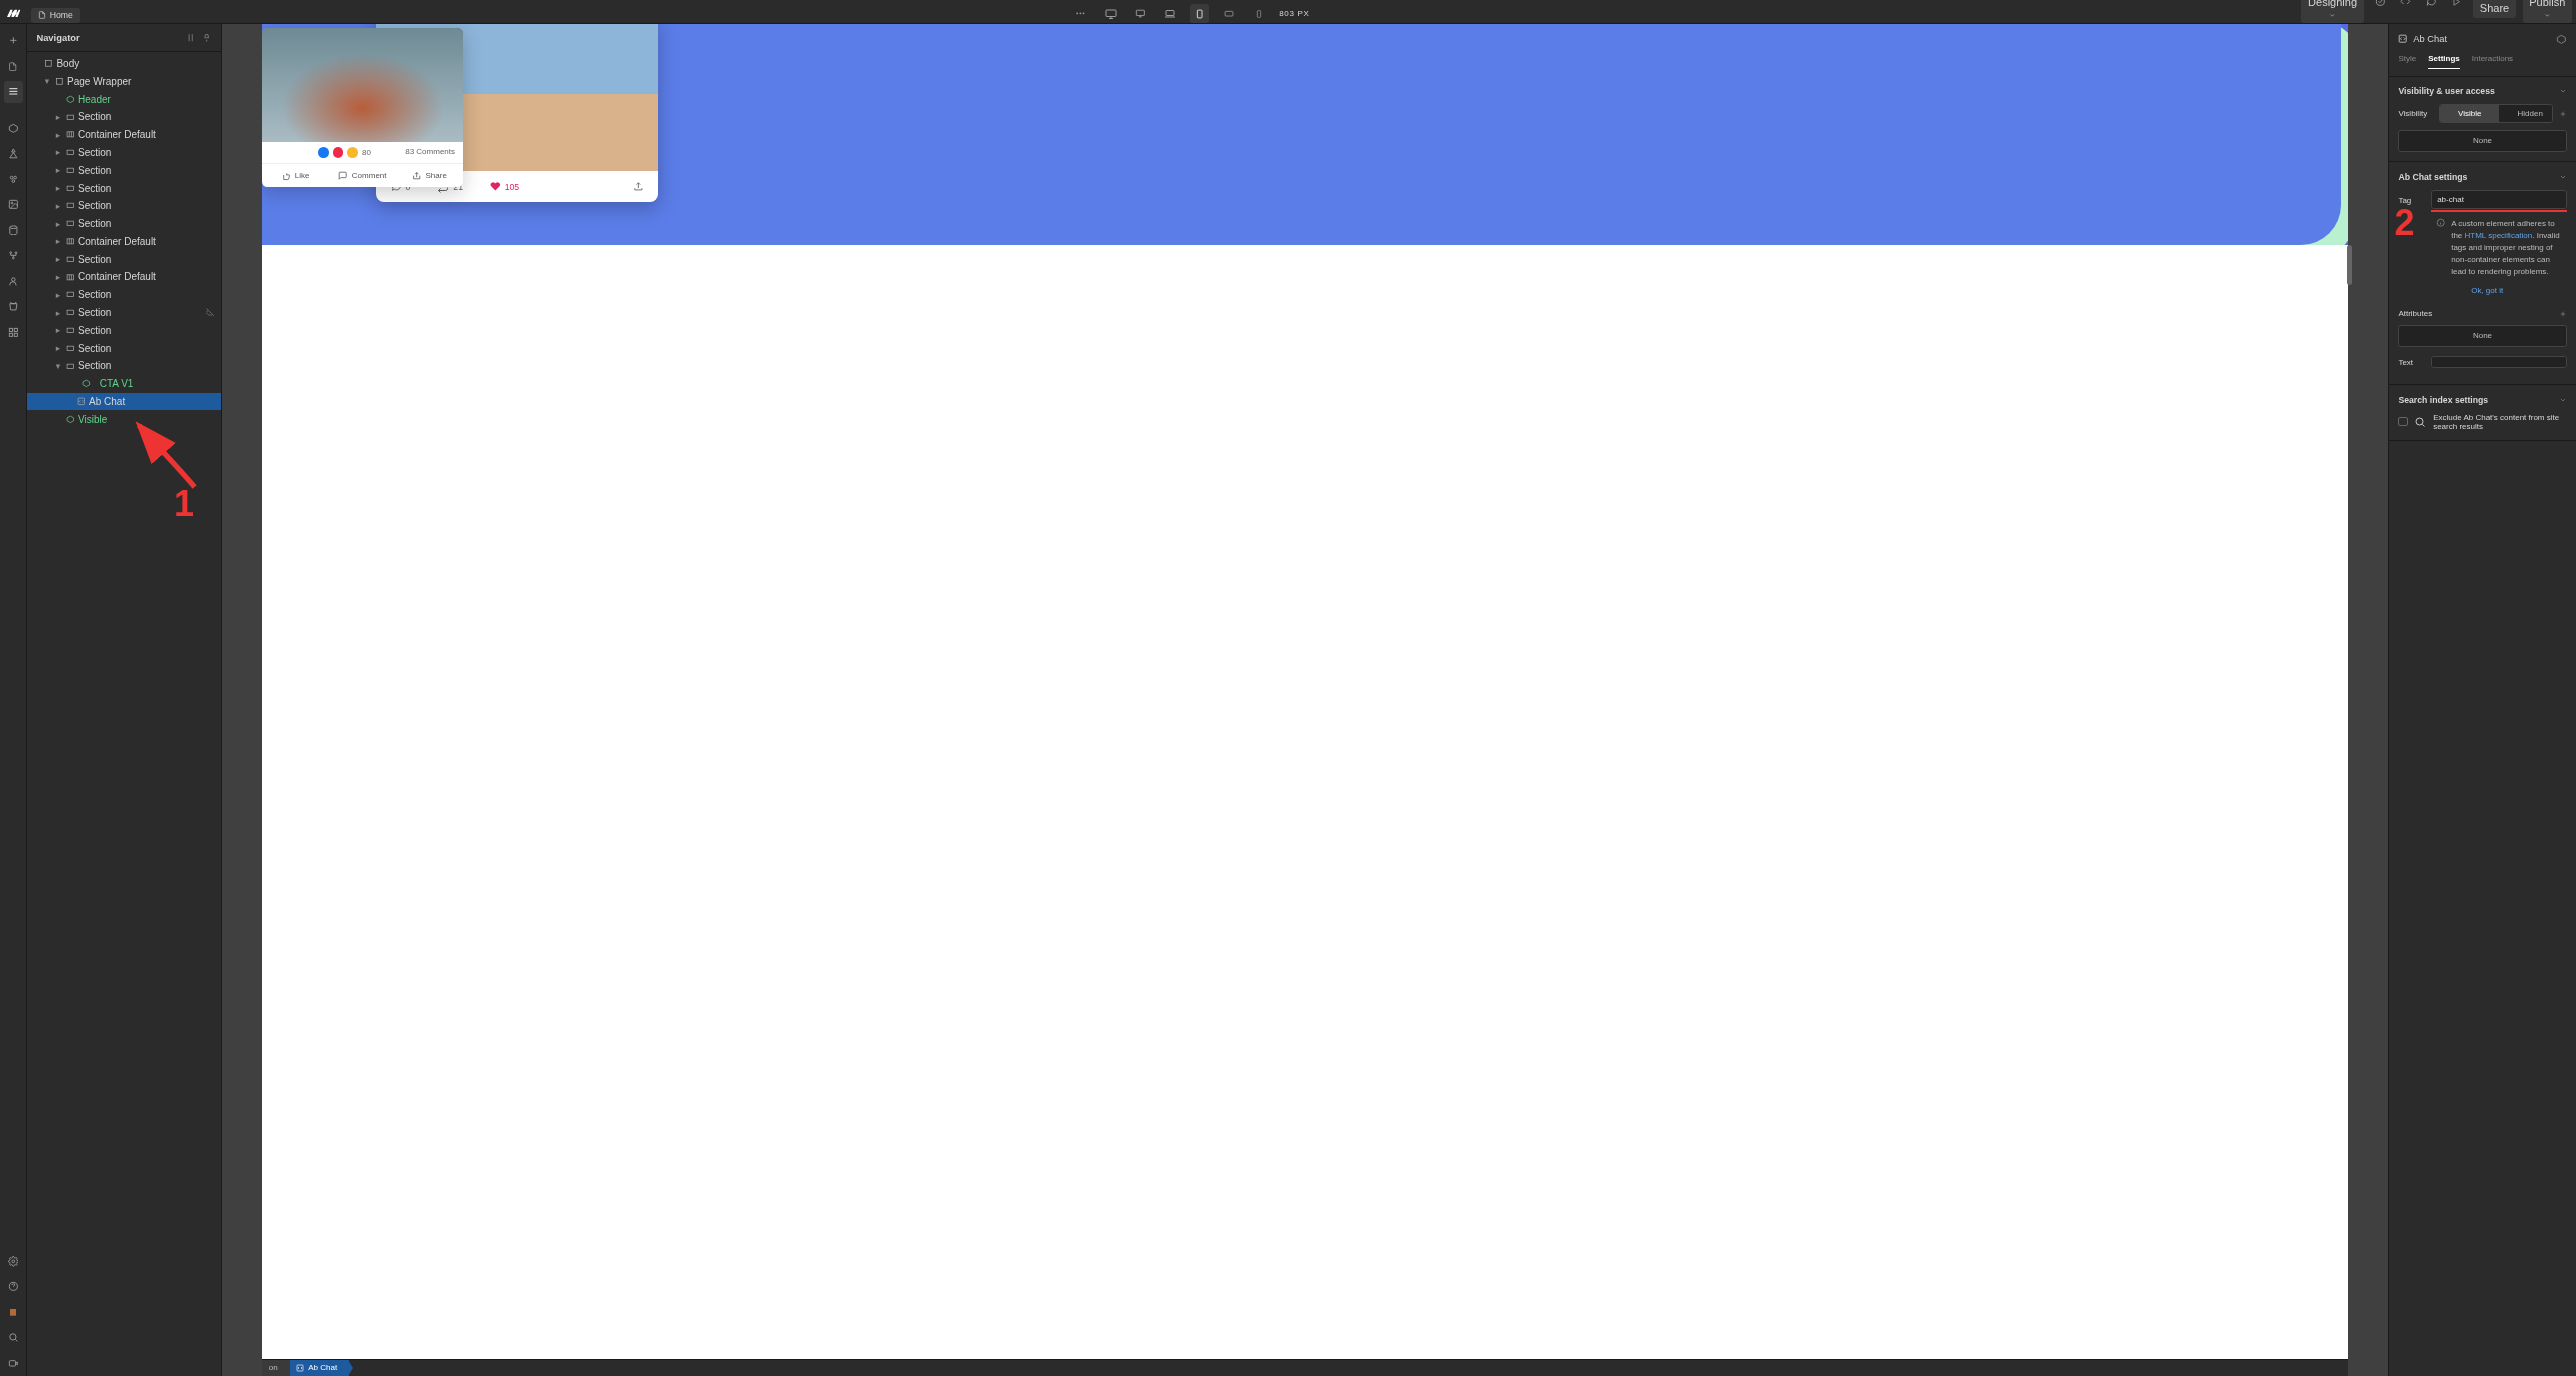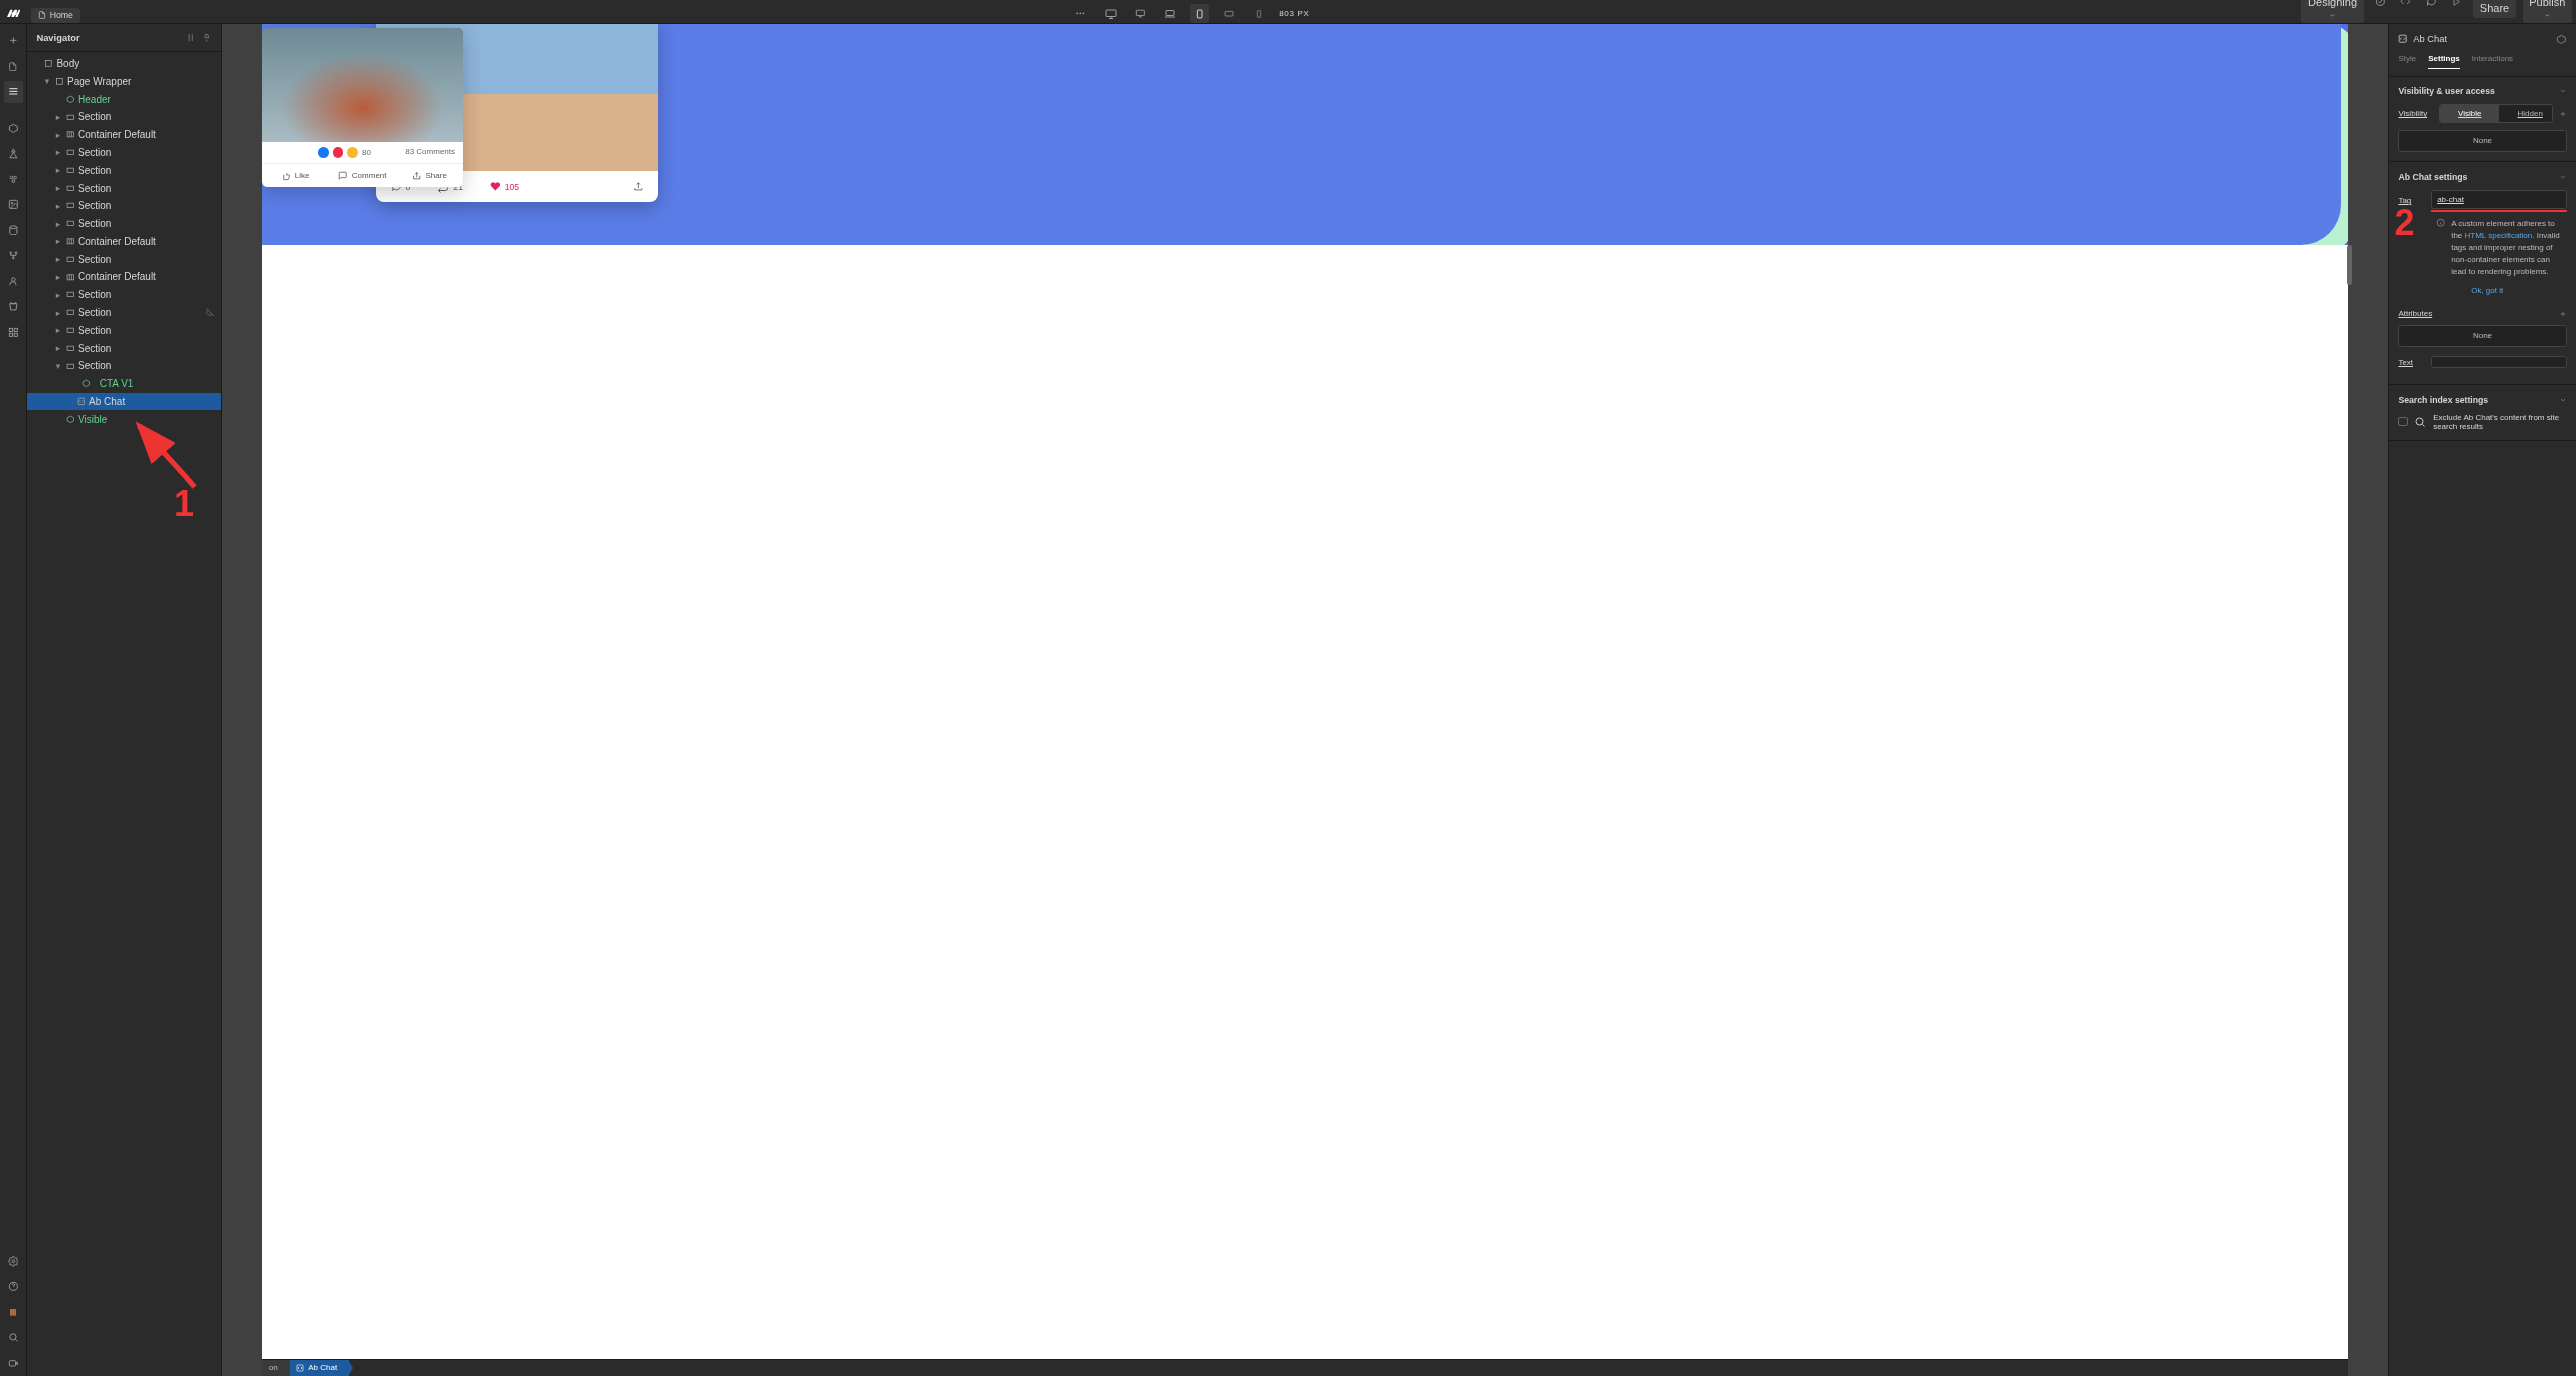--- a/index.html
+++ b/index.html
@@ -215,21 +215,21 @@
   display:flex; flex-direction:column;
   font-size:8px;
 }
 .rp-head { padding: 9.4px; display:flex; justify-content:space-between; align-items:center; }
 .rp-head .left{display:flex;gap:5.4px;align-items:center;}
 .rp-tabs { display:flex; gap:12px; padding: 0 9.4px 6.7px; border-bottom:0.7px solid #1a1a1a; }
 .rp-tab { color:#888; padding-bottom:5.4px; }
 .rp-tab.active { color:#fff; border-bottom:1.3px solid #fff; font-weight:600; }
 .rp-section { border-bottom:0.7px solid #1a1a1a; padding: 9.4px; }
 .rp-sec-head { display:flex; justify-content:space-between; align-items:center; font-weight:600; font-size:8.7px; margin-bottom:8px; }
-.rp-row { display:flex; align-items:center; gap:5.4px; margin-bottom:6.7px;text-decoration:underline; }
+.rp-row { display:flex; align-items:center; gap:5.4px; margin-bottom:6.7px; }
 .seg { display:flex; background:#222; border:0.7px solid #444; border-radius:2.7px; overflow:hidden; }
 .seg .seg-item { padding:4px 18px; color:#bbb; }
 .seg .seg-item.active { background:#444; color:#fff; }
 .full-btn { width:100%; background:#222; border:0.7px solid #444; padding:5.4px; text-align:center; border-radius:2.7px; color:#bbb; }
 .text-input { flex:1; background:#222; border:0.7px solid #444; border-radius:2.7px; padding:4px 5.4px; color:#ddd; }
 .tag-underline{height:2px;background:#e33;margin-top:1.3px;}
 .info-box { display:flex; gap:5.4px; margin-top:6.7px; font-size:8px; color:#bbb; line-height:1.5;}
 .info-box .icon{flex:0 0 auto;}
 .info-box .link{color:#5ca4e8;}
 .chk-row{display:flex;gap:6.7px;align-items:center;}

